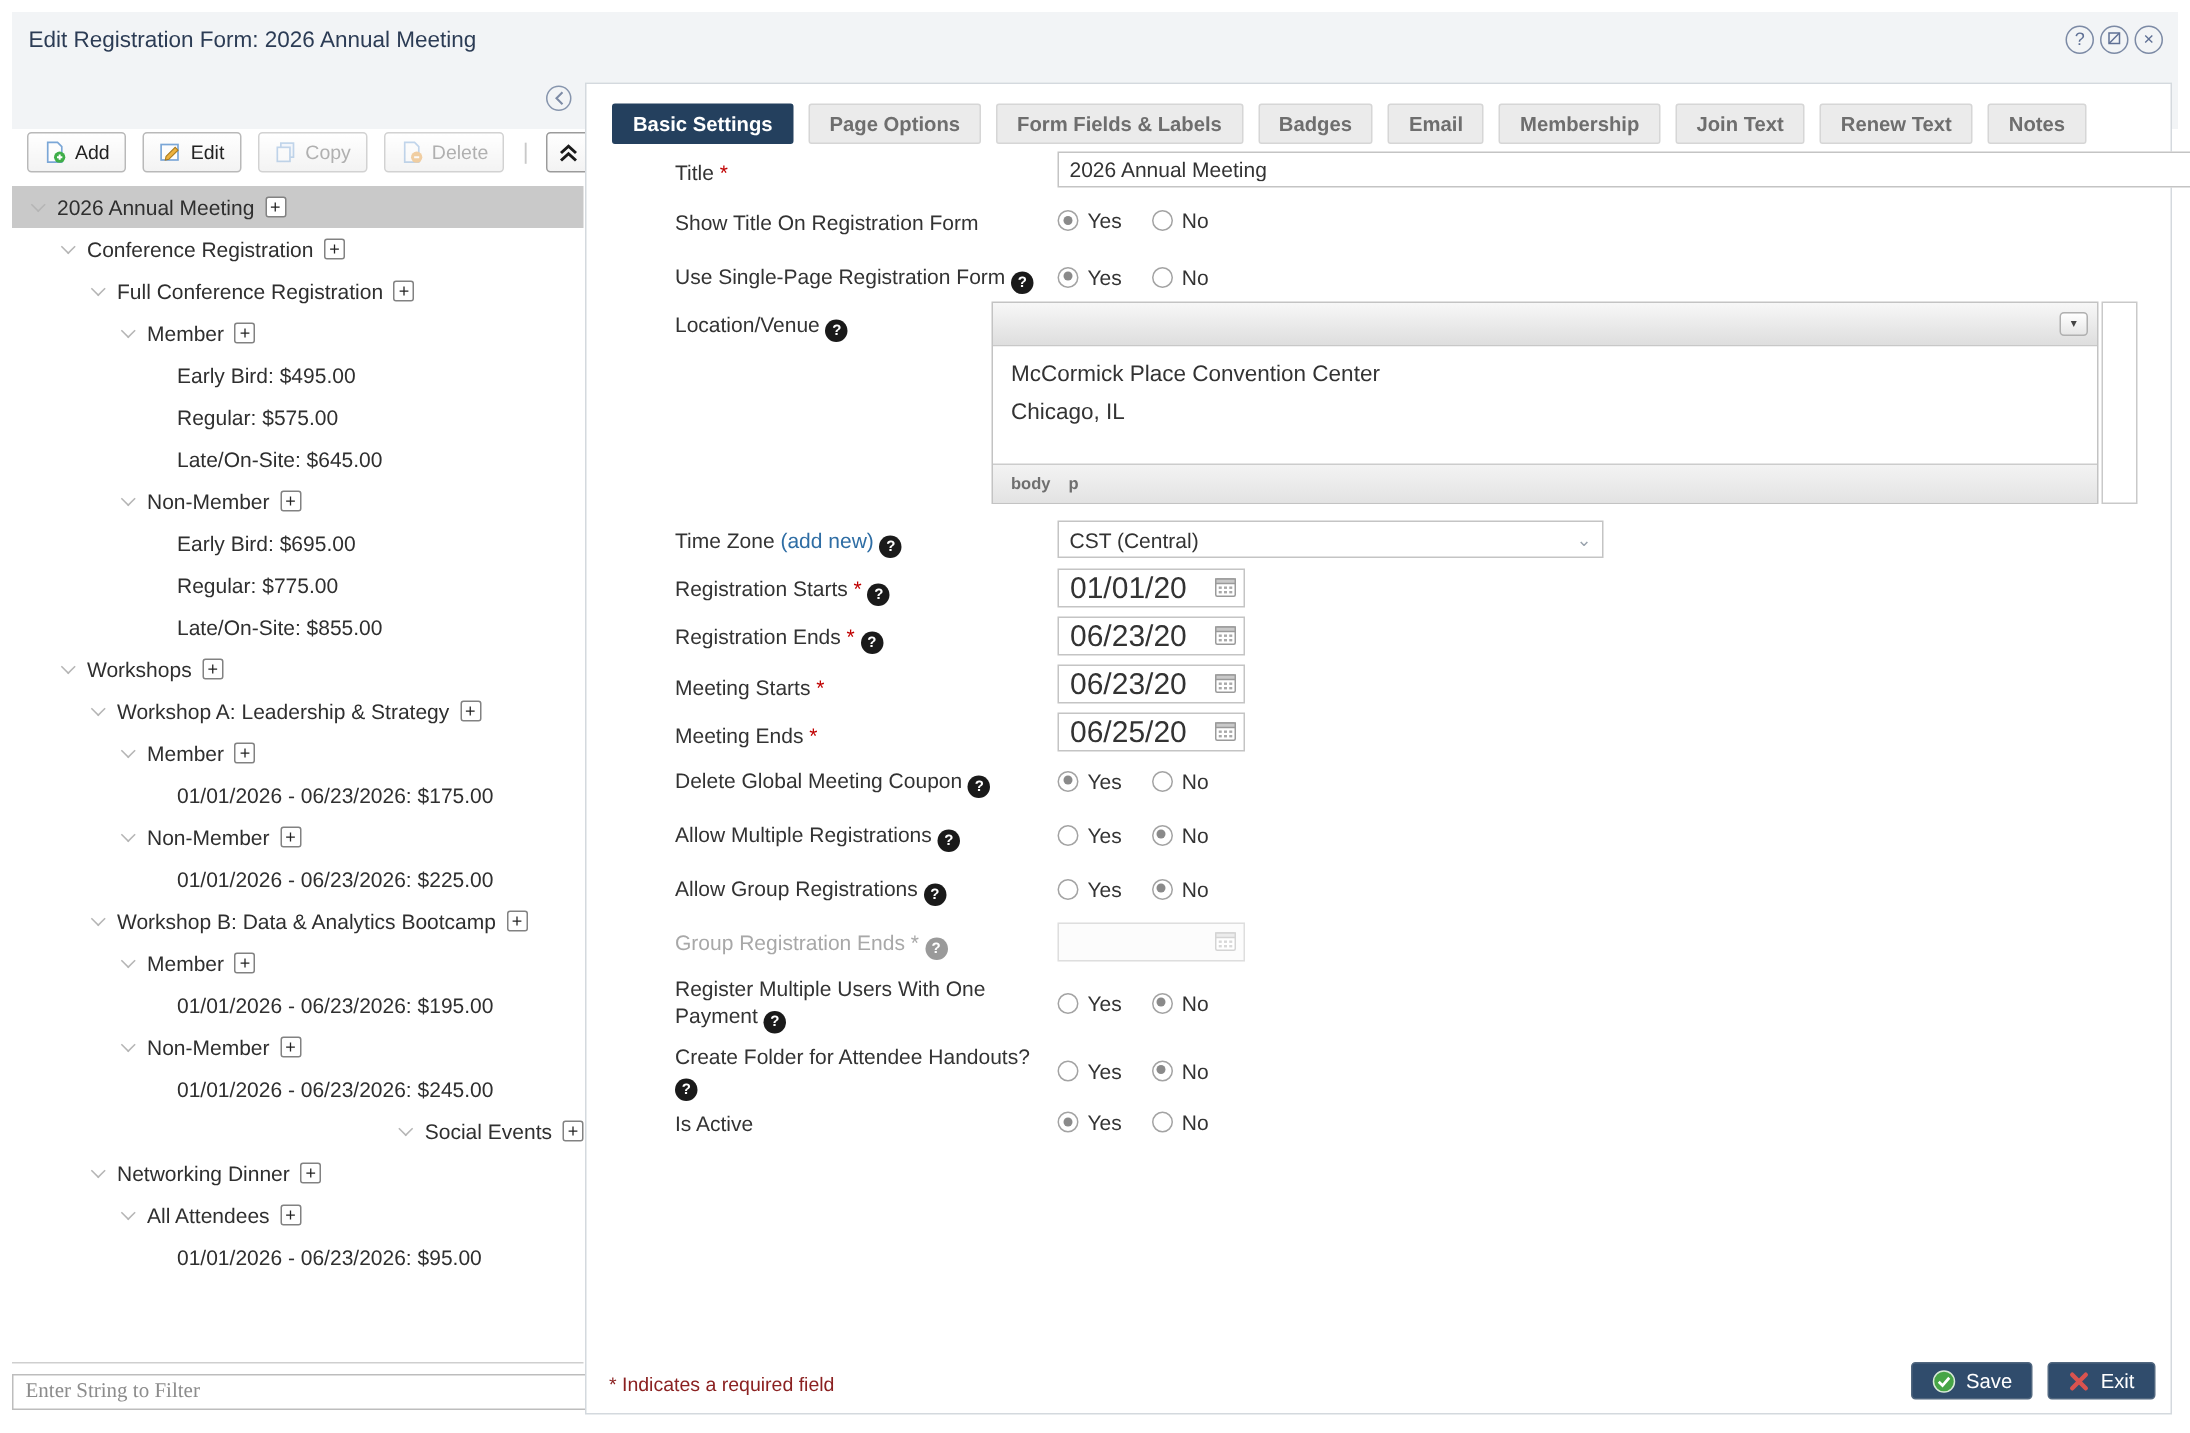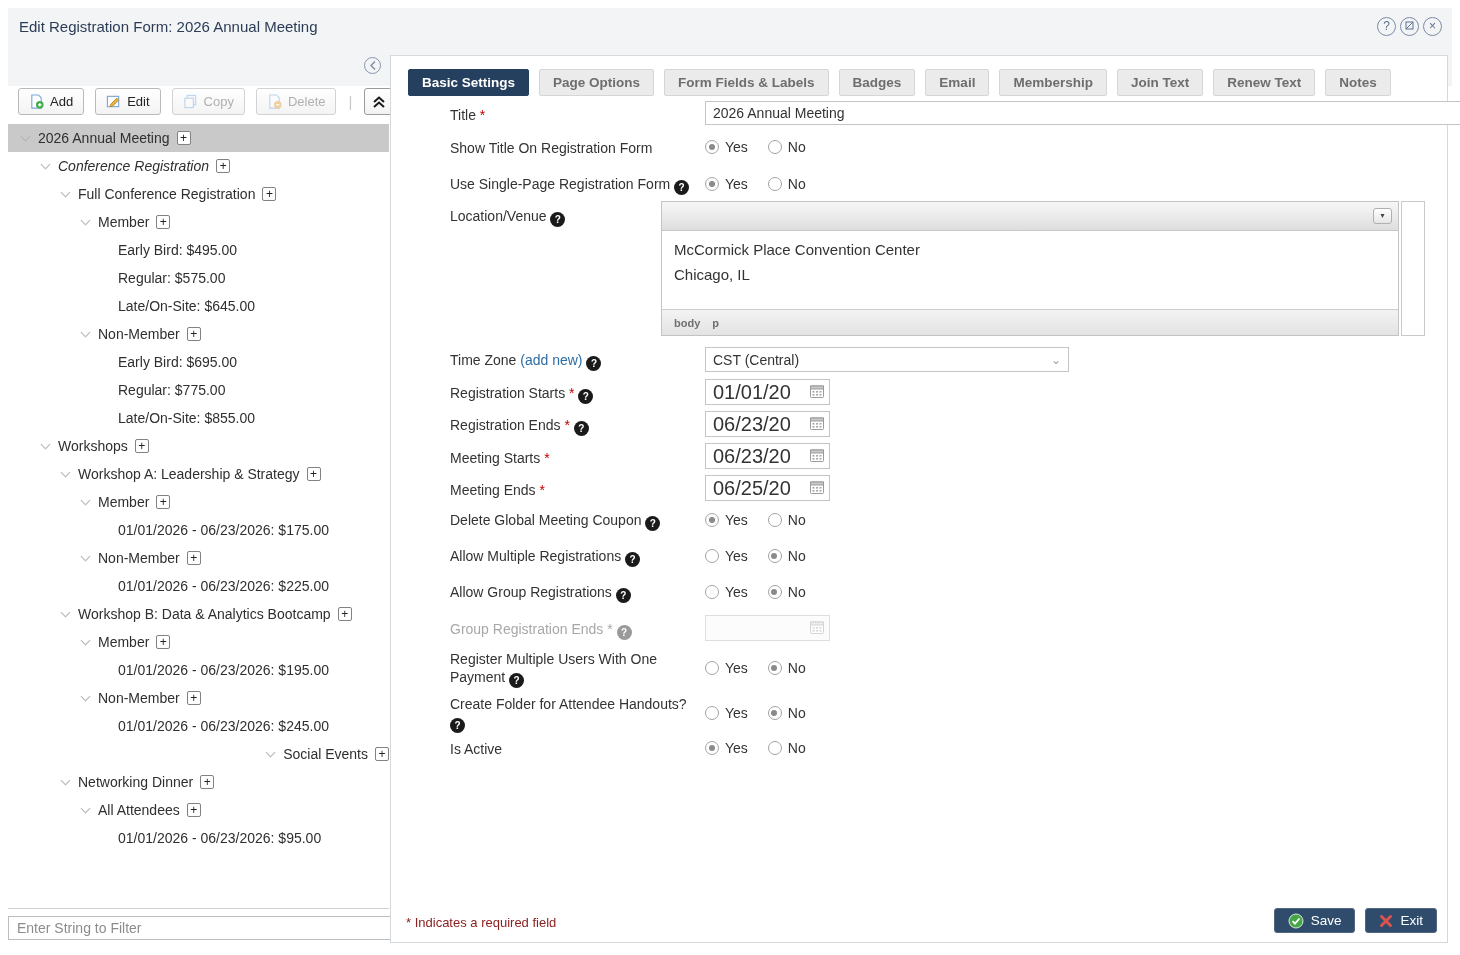--- a/index.html
+++ b/index.html
@@ -32,21 +32,21 @@
   .trow { height:28px; display:flex; align-items:center; font-size:14px; color:#2f2f2f; white-space:nowrap; }
   .trow.sel { background:#c9c9c9; }
   .chev, .chev-sp { width:18px; display:inline-block; flex:0 0 18px; }
   .chev { position:relative; height:10px; }
   .chev::before { content:''; position:absolute; left:2px; top:0px; width:6px; height:6px;
                   border-right:1.6px solid #b5b5b5; border-bottom:1.6px solid #b5b5b5; transform:rotate(45deg); }
   .plusbox { display:inline-block; width:14px; height:14px; margin-left:7px; border:1px solid #828282;
              border-radius:2px; background:#fff; color:#222; font-size:12px; line-height:12px; text-align:center; }
   .tree-divider { position:absolute; left:8px; top:908px; width:381px; border-top:1px solid #cfcfcf; }
   .filter-input { position:absolute; left:8px; top:916px; width:392px; height:24px; border:1px solid #bdbdbd;
-             padding:0 8px; font-size:14px; color:#333; font-family:Liberation Sans, sans-serif; }
+             padding:0 8px; font-size:14px; color:#333; font-family:Liberation Serif, serif; }
   .filter-input::placeholder { color:#8c8c8c; }
 
   
   .main-panel { position:absolute; left:390px; top:55px; width:1058px; height:888px; background:#fff;
              border:1px solid #d4d9de; }
   .tab-bar { position:absolute; left:17px; top:13px; display:flex; gap:10px; }
   .tab { padding:5px 13px; font-size:13.5px; font-weight:bold; color:#6e6e6e; background:#ebebeb;
          border:1px solid #d6d6d6; border-radius:2px; white-space:nowrap; }
   .tab-active { background:#24405e; border-color:#24405e; color:#fff; }
 
@@ -165,21 +165,21 @@
       </svg>
     </span>
   </div>
 
   <div class="tree">
       <div class="trow sel" style="padding-left: 12px;">
         <span class="chev"></span>
         <span class="tlabel">2026 Annual Meeting</span>
         <span class="plusbox">+</span>
       </div>
-      <div class="trow" style="padding-left: 32px; font-style: italic;">
+      <div class="trow" style="padding-left: 32px;">
         <span class="chev"></span>
         <span class="tlabel">Conference Registration</span>
         <span class="plusbox">+</span>
       </div>
       <div class="trow" style="padding-left: 52px;">
         <span class="chev"></span>
         <span class="tlabel">Full Conference Registration</span>
         <span class="plusbox">+</span>
       </div>
       <div class="trow" style="padding-left: 72px;">

